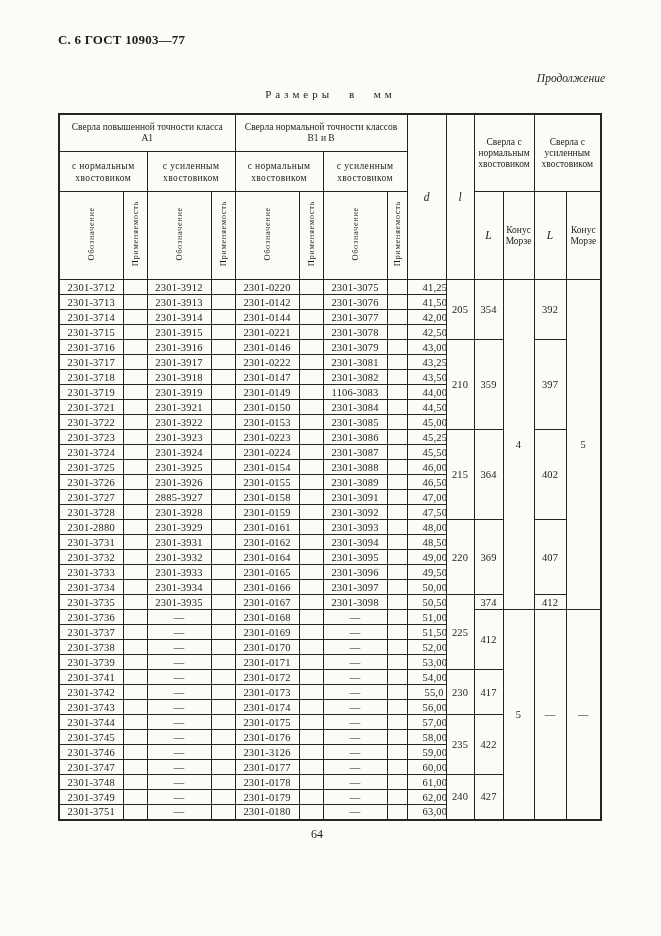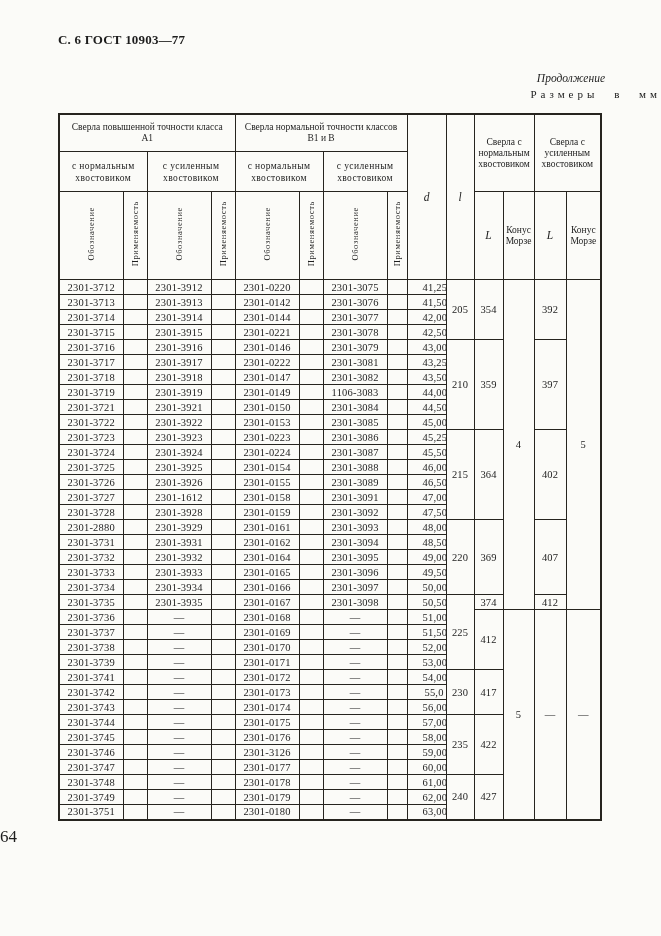--- a/index.html
+++ b/index.html
@@ -4,22 +4,22 @@
 <style>
   html,body{margin:0;padding:0;}
   body{
     width:661px;height:936px;position:relative;
     background:#fbfbf8;color:#1d1d1d;
     font-family:"Liberation Serif","DejaVu Serif",serif;
     overflow:hidden;
   }
   .doc-ref{position:absolute;left:58px;top:32px;font-weight:bold;font-size:13px;letter-spacing:.2px;}
   .continuation{position:absolute;right:56px;top:72px;font-style:italic;font-size:11.5px;margin-left:8px;}
-  .units-note{position:absolute;left:0;top:88px;width:661px;text-align:right;font-size:11px;letter-spacing:4px;word-spacing:9px;}
-  .page-number{position:absolute;left:0;top:827px;width:602px;text-align:left;font-size:17px;}
+  .units-note{position:absolute;left:0;top:88px;width:661px;text-align:center;font-size:11px;letter-spacing:4px;word-spacing:9px;}
+  .page-number{position:absolute;left:16px;top:827px;width:602px;text-align:center;font-size:12px;}
 
   table.gost{
     position:absolute;left:58px;top:113px;width:542px;
     border-collapse:collapse;table-layout:fixed;
     border:2px solid #26241f;
   }
   .gost th,.gost td{
     border:1px solid #26241f;
     padding:0;margin:0;
     text-align:center;vertical-align:middle;
@@ -277,21 +277,21 @@
         <td class="app"></td>
         <td class="obz">2301-0155</td>
         <td class="app"></td>
         <td class="obz">2301-3089</td>
         <td class="app br2"></td>
         <td class="dval bl2 br2">46,50</td>
       </tr>
       <tr>
         <td class="obz">2301-3727</td>
         <td class="app"></td>
-        <td class="obz">2301-1612</td>
+        <td class="obz">2885-3927</td>
         <td class="app"></td>
         <td class="obz">2301-0158</td>
         <td class="app"></td>
         <td class="obz">2301-3091</td>
         <td class="app br2"></td>
         <td class="dval bl2 br2">47,00</td>
       </tr>
       <tr>
         <td class="obz">2301-3728</td>
         <td class="app"></td>

